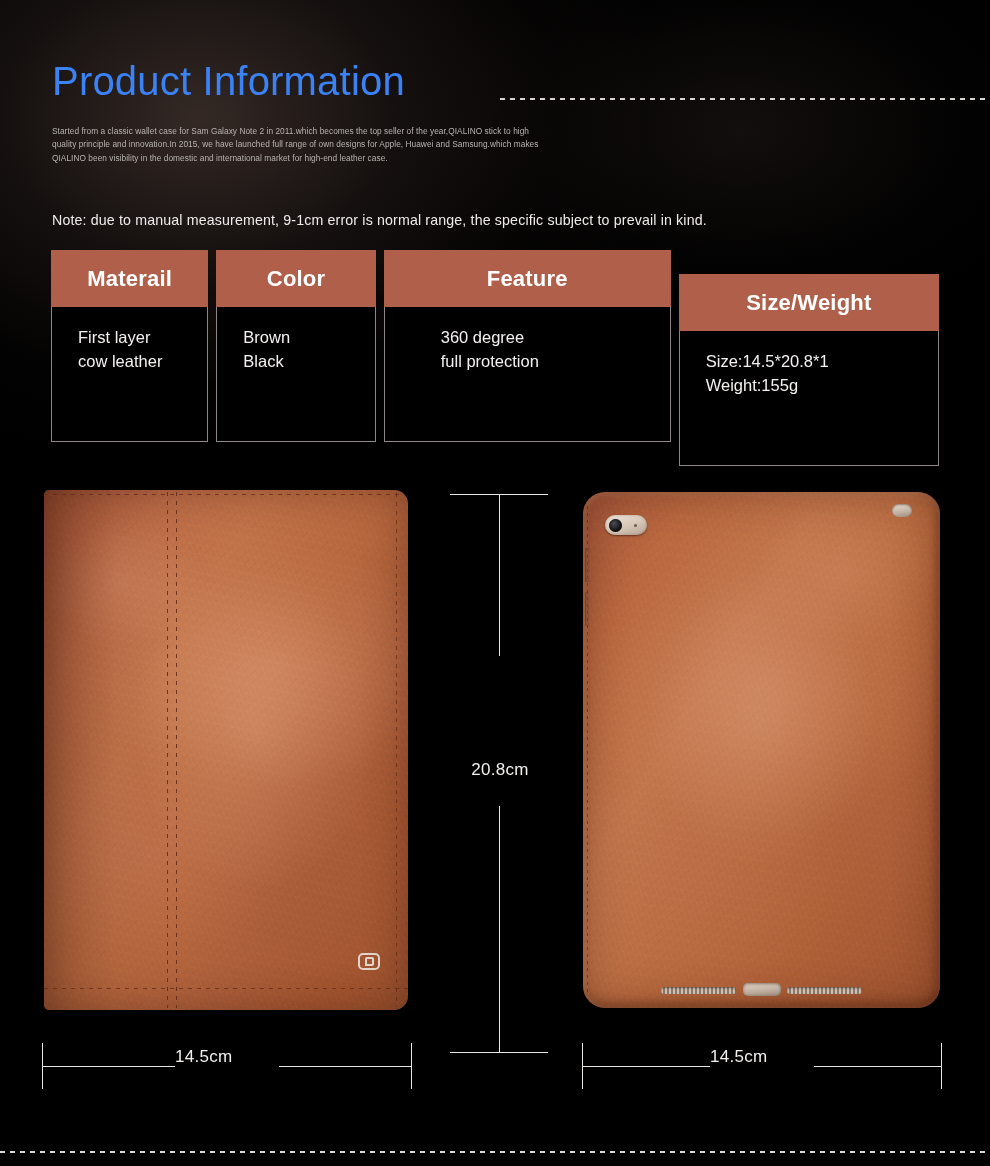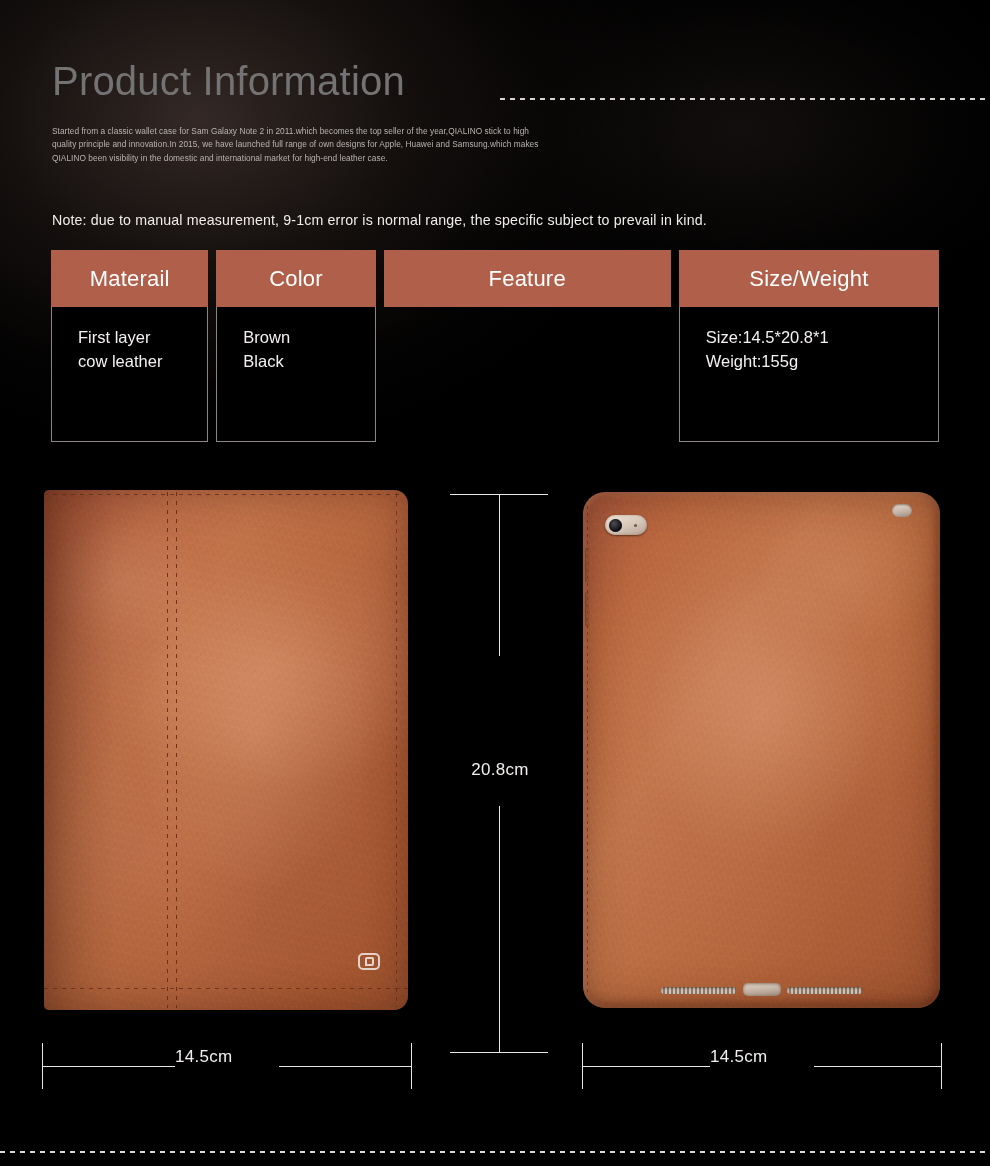--- a/index.html
+++ b/index.html
@@ -34,21 +34,21 @@
     background:radial-gradient(ellipse at 50% 50%,
         rgba(60,48,44,0.30) 0%,
         rgba(30,24,22,0.12) 48%,
         rgba(0,0,0,0) 74%);
     pointer-events:none;
   }
 
   
   .page-title {
     position:absolute; left:52px; top:60px;
-    font-size:40px; font-weight:400; color:#737373;
+    font-size:40px; font-weight:400; color:#3b82f6;
     letter-spacing:0.2px; line-height:1.08;
   }
   .title-dash {
     position:absolute; left:500px; top:98px;
     width:490px; height:2px;
     background:repeating-linear-gradient(to right,
        #d8d4d2 0px, #d8d4d2 5px, rgba(0,0,0,0) 5px, rgba(0,0,0,0) 10px);
   }
   .intro {
     position:absolute; left:52px; top:125px;
@@ -66,27 +66,27 @@
   
   .spec-table {
     position:absolute; left:51px; top:250px;
     width:888px; height:192px;
     display:flex; gap:8px;
   }
   .spec-col { display:flex; flex-direction:column; height:100%; }
   .spec-col.c0 { width:159px; }
   .spec-col.c1 { width:161px; }
   .spec-col.c2 { width:290px; }
-  .spec-col.c3 { width:263px; }
+  .spec-col.c3 { width:263px;margin-top:24px; }
 
   .spec-head {
     height:57px;
     background:#b0604a;
     display:flex; align-items:center; justify-content:center;
-    color:#fff; font-size:22px; font-weight:400;
+    color:#fff; font-size:22px; font-weight:700;
     letter-spacing:0.2px;
   }
   .spec-body {
     flex:1;
     border:1px solid #8d8583;
     border-top:none;
     background:#000;
     padding:18px 0 0 26px;
     color:#f4f1f0; font-size:16.5px; line-height:1.46;
     white-space:pre-line;
@@ -305,20 +305,22 @@
     </div>
 
     <div class="spec-col c1">
       <div class="spec-head">Color</div>
       <div class="spec-body">Brown
 Black</div>
     </div>
 
     <div class="spec-col c2">
       <div class="spec-head">Feature</div>
+      <div class="spec-body">360 degree
+full protection</div>
     </div>
 
     <div class="spec-col c3">
       <div class="spec-head">Size/Weight</div>
       <div class="spec-body">Size:14.5*20.8*1
 Weight:155g</div>
     </div>
 
   </div>
 

